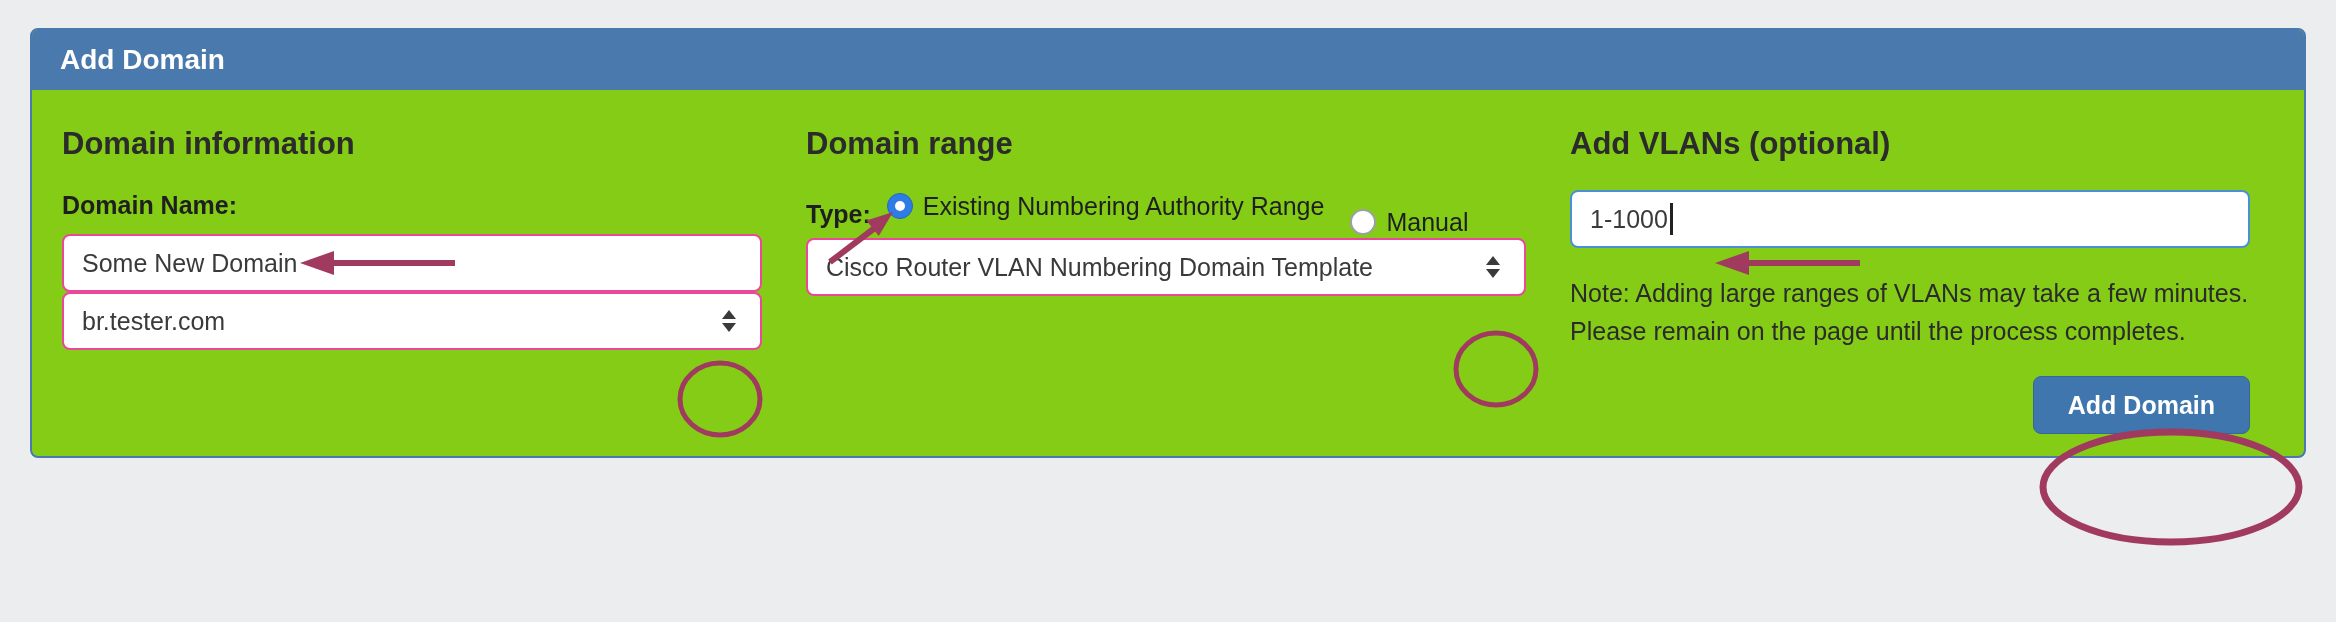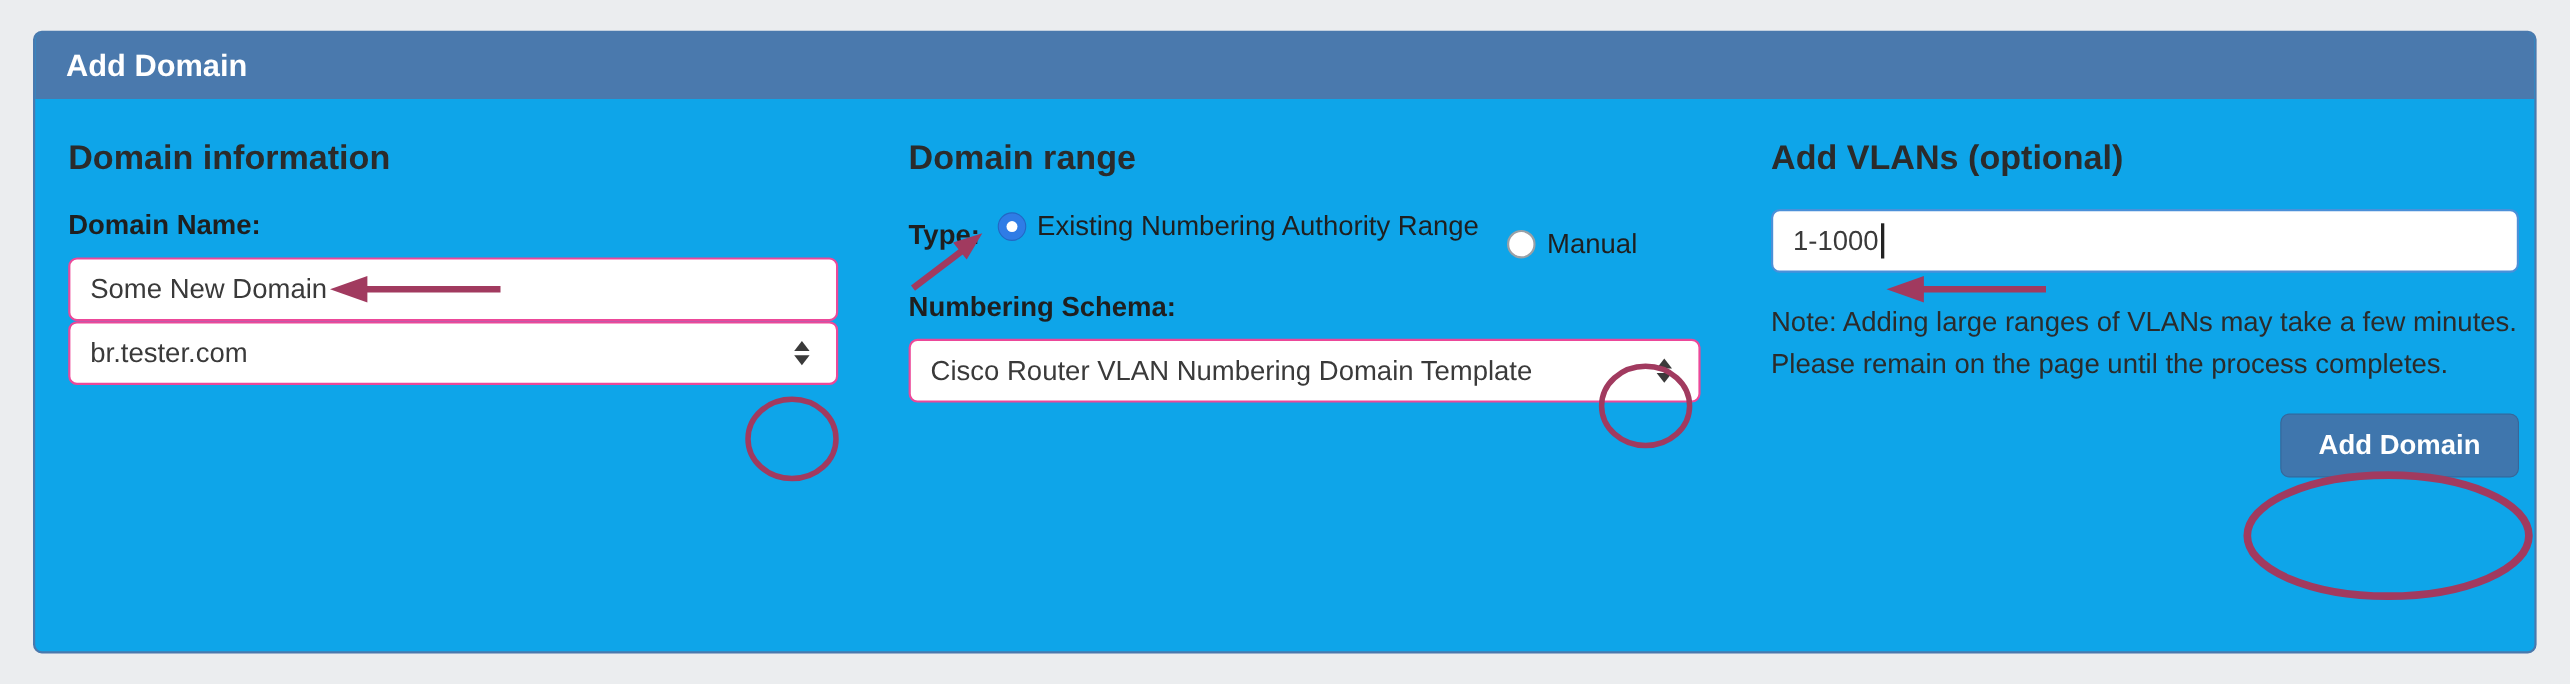--- a/index.html
+++ b/index.html
@@ -6,40 +6,40 @@
   html, body { margin: 0; padding: 0; }
   body {
     width: 2336px; height: 622px;
     background: #ebedef;
     font-family: "Liberation Sans", sans-serif;
     position: relative;
     overflow: hidden;
   }
   .panel {
     position: absolute; left: 30px; top: 28px;
-    width: 2276px; height: 566px;
-    background: #0ea5e9;
+    width: 2276px; height: 430px;
+    background: #84cc16;
     border: 2px solid #4a79ad;
     border-radius: 8px;
     overflow: hidden;
   }
   .panel-header {
     height: 60px;
     background: #4a79ad;
     color: #ffffff;
     font-size: 28px;
     font-weight: 700;
     line-height: 60px;
     padding-left: 28px;
   }
   .panel-body {
     padding: 36px 42px 38px 30px;
     display: grid;
     grid-template-columns: 700px 720px 680px;
-    column-gap: 64px;
+    column-gap: 44px;
   }
   .col-heading {
     font-size: 31px; line-height: 36px;
     font-weight: 700; color: #2b2b2b;
     margin: 0 0 28px 0;
   }
   .field-label {
     font-size: 25px; line-height: 30px;
     font-weight: 700; color: #1f1f1f;
     margin: 0 0 14px 0;
@@ -162,21 +162,20 @@
             <span class="radio radio--selected"></span>
             <span class="radio-label">Existing Numbering Authority Range</span>
           </div>
           <div class="radio-row">
             <span class="radio radio--unselected"></span>
             <span class="radio-label">Manual</span>
           </div>
         </div>
       </div>
 
-      <div class="field-label schema-label">Numbering Schema:</div>
       <div class="select-box">
         <span>Cisco Router VLAN Numbering Domain Template</span>
         <span class="stepper">
           <span class="tri-up"></span>
           <span class="tri-down"></span>
         </span>
       </div>
     </div>
 
     <div class="col">

